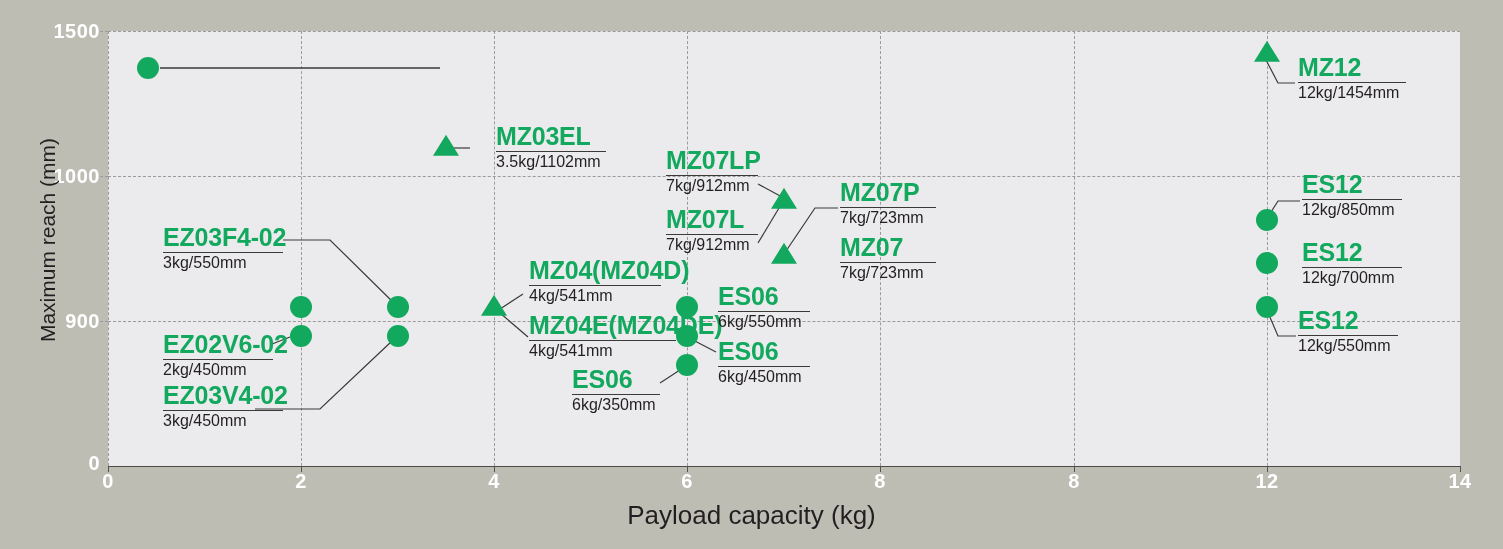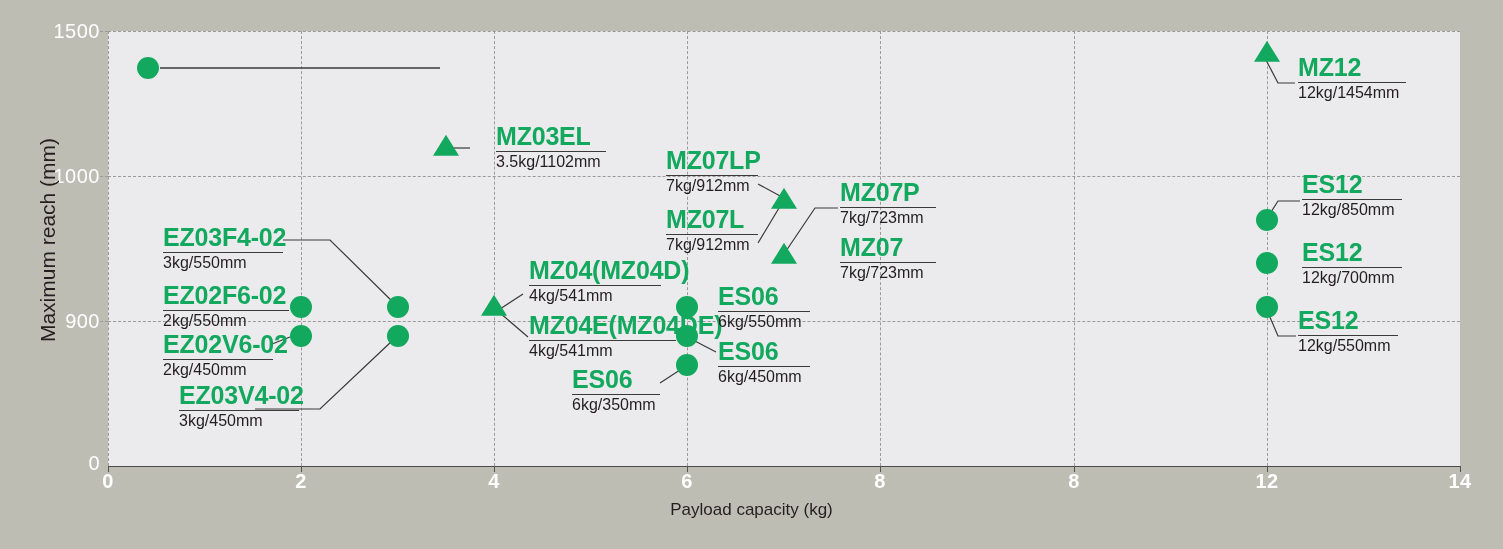--- a/index.html
+++ b/index.html
@@ -41,28 +41,28 @@
   }
   .xlabel{
     position:absolute;top:470px;
     transform:translateX(-50%);
     color:#ffffff;font-size:20px;font-weight:bold;
     letter-spacing:.5px;
   }
   .ylabel{
     position:absolute;right:0;
     transform:translateY(-50%);
-    color:#ffffff;font-size:20px;font-weight:normal;
+    color:#ffffff;font-size:20px;font-weight:bold;
     letter-spacing:.5px;white-space:nowrap;
   }
   .ylabel-box{position:absolute;left:0;width:100px;height:0;}
   .axis-title-x{
     position:absolute;left:0;right:0;top:500px;
     text-align:center;color:#231f20;
-    font-size:17px;
+    font-size:26px;
   }
   .axis-title-y{
     position:absolute;
     left:-150px;top:50%;width:360px;
     transform:translateY(-50%) rotate(-90deg);
     text-align:center;color:#231f20;font-size:21px;
   }
   .axis-title-y-wrap{
     position:absolute;left:18px;top:0;height:480px;width:30px;
   }
@@ -217,33 +217,28 @@
   <div class="marker circle" style="left:1267px;top:263px"></div>
   <div class="marker circle" style="left:1267px;top:307px"></div>
 
 
   <div class="callout" style="left:163px;top:225px;width:120px">
     <div class="name">EZ03F4-02</div>
     <div class="rule"></div>
     <div class="spec">3kg/550mm</div>
   </div>
 
-  <div class="callout" style="left:163px;top:283px;width:126px">
-    <div class="name">EZ02F6-02</div>
-    <div class="rule"></div>
-    <div class="spec">2kg/550mm</div>
-  </div>
 
   <div class="callout" style="left:163px;top:332px;width:110px">
     <div class="name">EZ02V6-02</div>
     <div class="rule"></div>
     <div class="spec">2kg/450mm</div>
   </div>
 
-  <div class="callout" style="left:179px;top:383px;width:120px">
+  <div class="callout" style="left:163px;top:383px;width:120px">
     <div class="name">EZ03V4-02</div>
     <div class="rule"></div>
     <div class="spec">3kg/450mm</div>
   </div>
 
   <div class="callout" style="left:496px;top:124px;width:110px">
     <div class="name">MZ03EL</div>
     <div class="rule"></div>
     <div class="spec">3.5kg/1102mm</div>
   </div>

